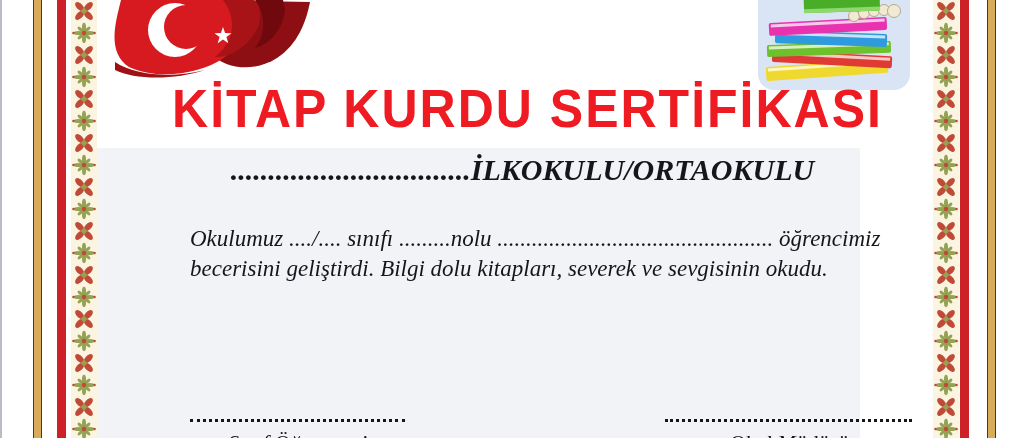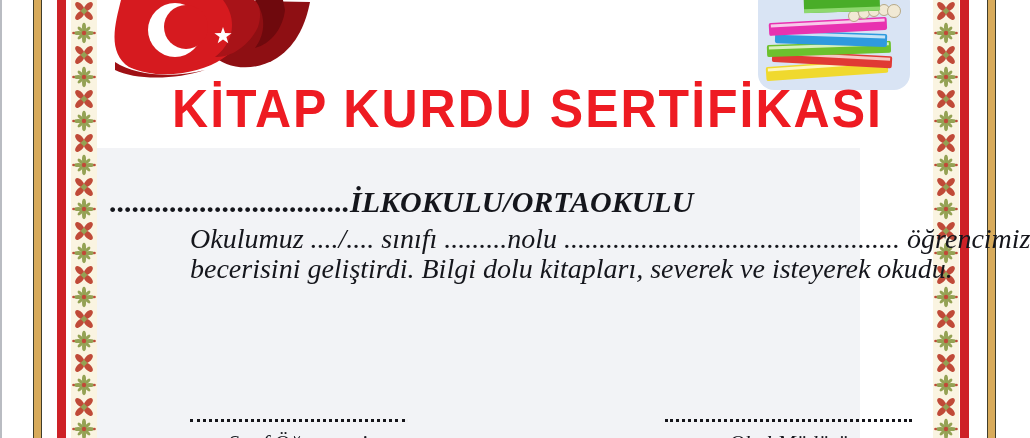--- a/index.html
+++ b/index.html
@@ -36,31 +36,30 @@
     font-family:"Liberation Sans", sans-serif;
     font-weight:bold;
     font-size:50px;line-height:62px;
     letter-spacing:2px;
     color:#ee1b22;
     transform:scaleY(1.06);
     white-space:nowrap;
   }
   .school-line{
     position:absolute;left:110px;right:110px;top:150px;
-    text-align:left;
+    text-align:center;
     font-style:italic;font-weight:600;
     font-size:30px;line-height:40px;
     color:#15161c;
     white-space:nowrap;
-    margin-top:32px;
   }
   .bodytext{
     position:absolute;left:190px;top:224px;width:730px;
     font-style:italic;
-    font-size:28px;line-height:29.5px;
+    font-size:23px;line-height:29.5px;
     color:#15161c;
   }
   .bodytext .line{white-space:nowrap;}
   .sig-line{position:absolute;top:419px;height:0;border-bottom:3.5px dotted #15151a;}
   .sig-line.left{left:190px;width:215px;}
   .sig-line.right{left:665px;width:247px;}
   .sig-label{
     position:absolute;top:430px;
     font-style:italic;font-size:22px;line-height:26px;color:#15161c;
     text-align:center;white-space:nowrap;
@@ -197,21 +196,21 @@
       </g>
     </svg>
   </div>
 
   <div class="title">KİTAP KURDU SERTİFİKASI</div>
 
   <div class="school-line">................................İLKOKULU/ORTAOKULU</div>
 
   <div class="bodytext">
     <div class="line">Okulumuz ..../.... sınıfı .........nolu ................................................ öğrencimiz</div>
-    <div class="line">becerisini geliştirdi. Bilgi dolu kitapları, severek ve isteyerek okudu.</div>
+    <div class="line">becerisini geliştirdi. Bilgi dolu kitapları, severek ve sevgisinin okudu.</div>
   </div>
 
   <div class="sig-line left"></div>
   <div class="sig-line right"></div>
   <div class="sig-label left">Sınıf Öğretmeni</div>
   <div class="sig-label right">Okul Müdürü</div>
 
 </div>
 
 </body></html>

